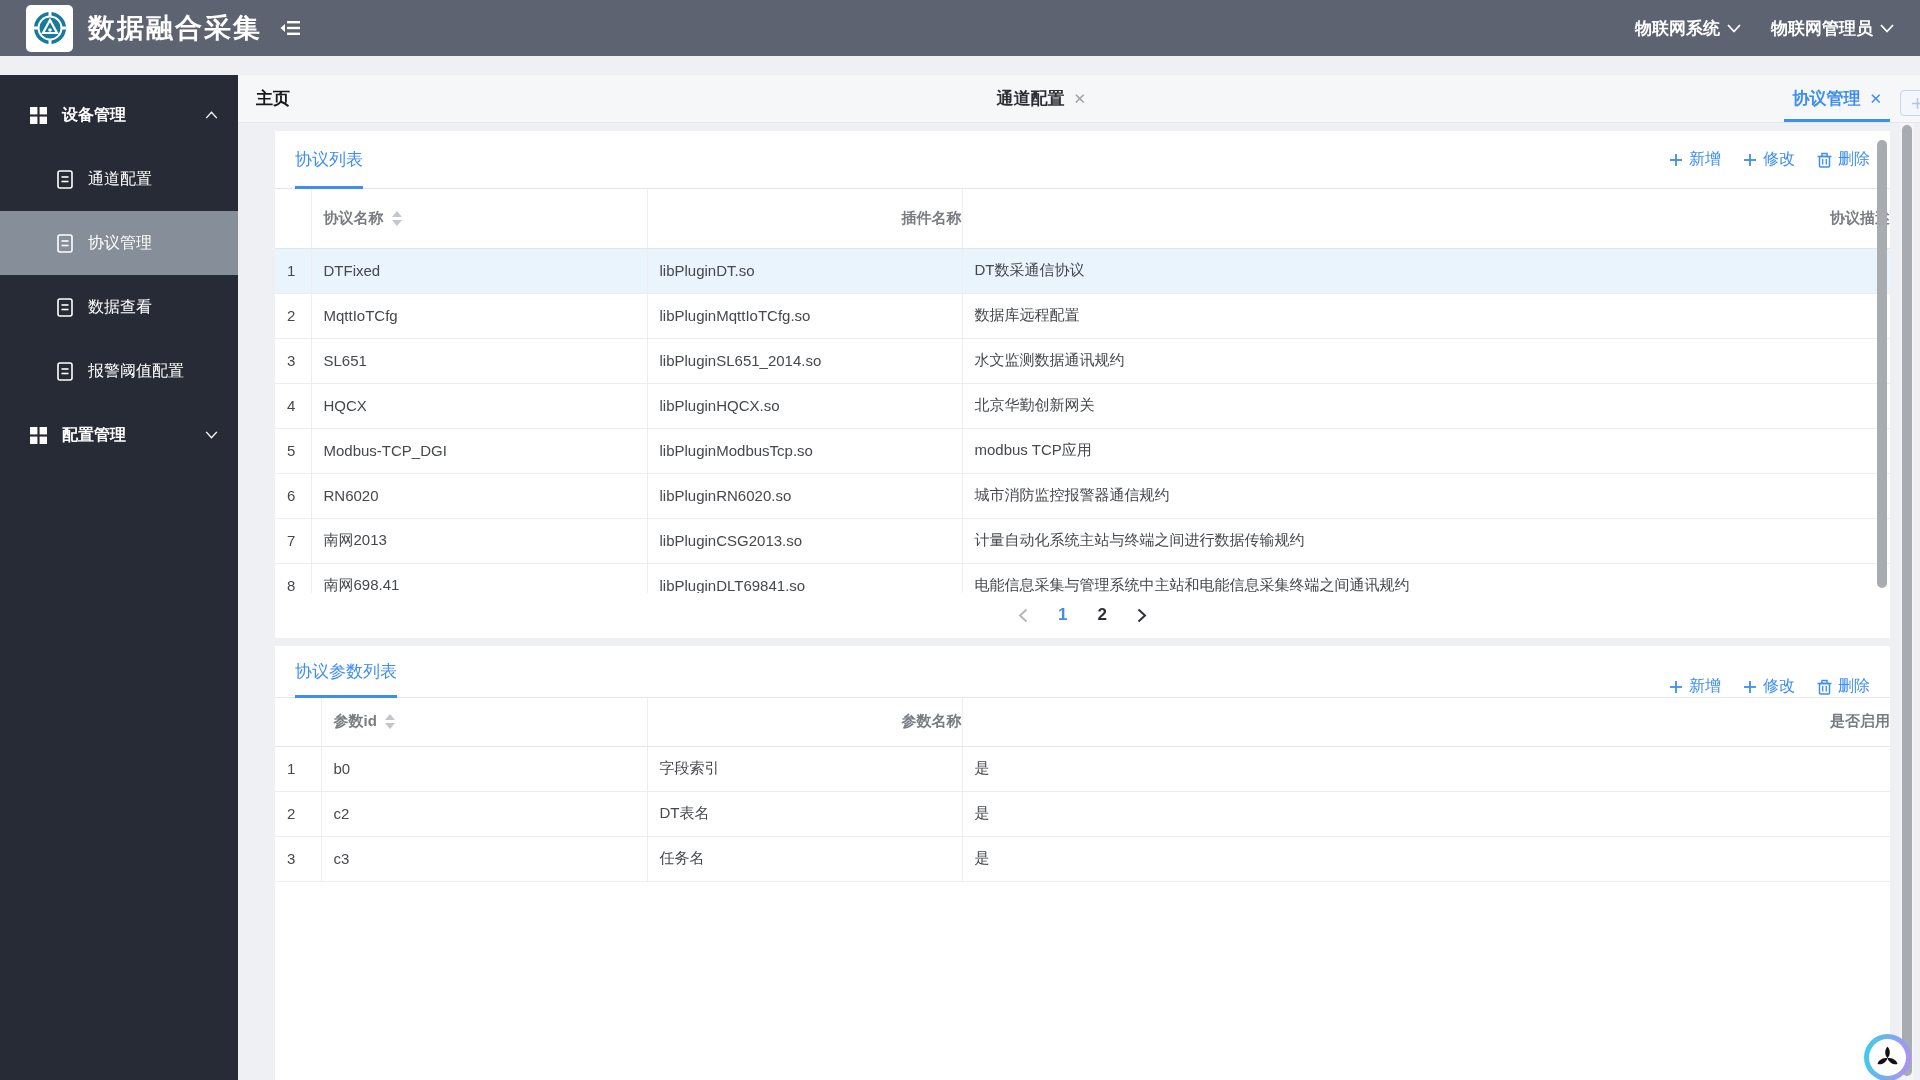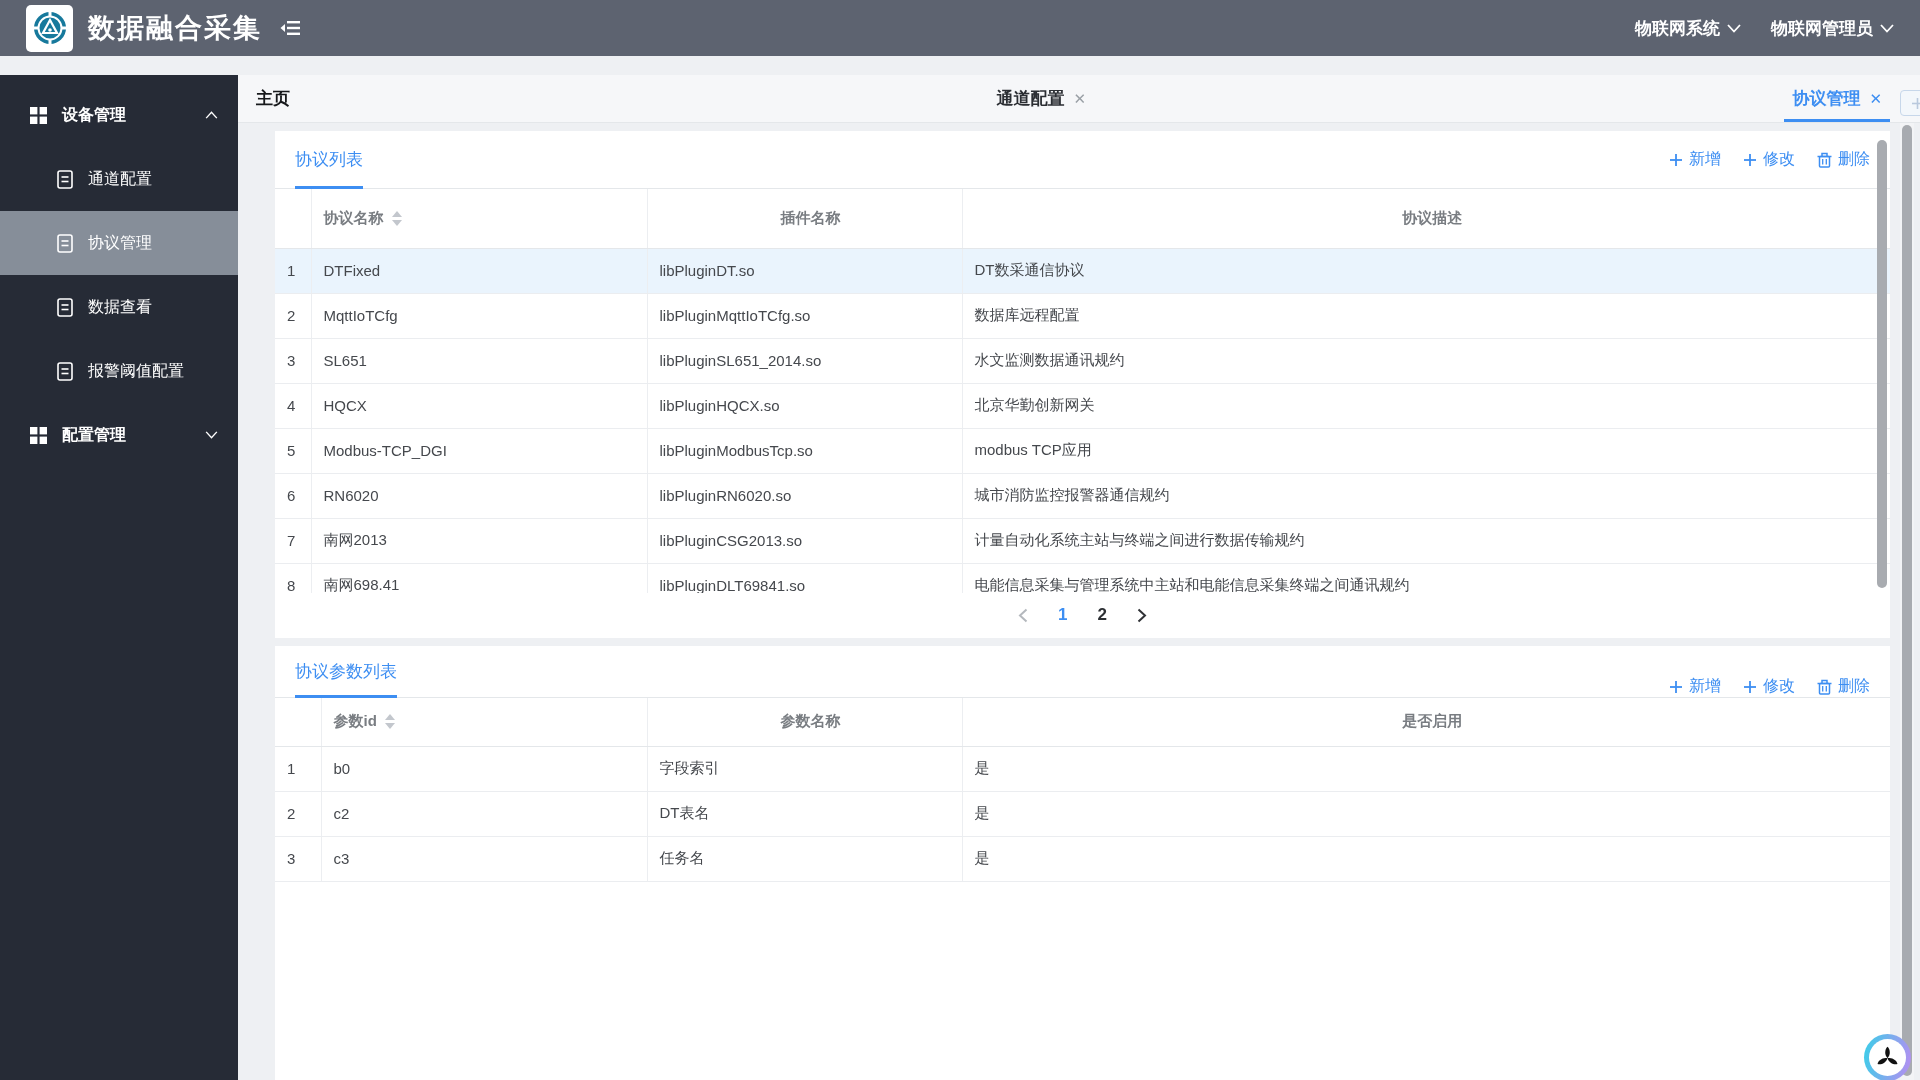--- a/index.html
+++ b/index.html
@@ -39,21 +39,21 @@
   .panel1 { height:507px; margin-bottom:8px; }
   .panel2 { flex:1; }
 
   .panel-head { height:58px; display:flex; align-items:center; padding:0 20px; border-bottom:1px solid #e4e7ea; position:relative; }
   .panel-title { height:100%; display:flex; align-items:center; color:#3d8ef2; font-size:17px; position:relative; cursor:pointer; }
   .panel-title::after { content:""; position:absolute; left:0; right:0; bottom:-1px; height:3px; background:#3d8ef2; }
   .actions { margin-left:auto; display:flex; align-items:center; gap:22px; }
   .action { display:flex; align-items:center; gap:6px; color:#3d8ef2; font-size:16px; cursor:pointer; }
 
   table { width:100%; border-collapse:collapse; table-layout:fixed; }
-  th { height:59px; text-align:center; font-size:15px; font-weight:bold; color:#797d82; padding-left:12px; border-bottom:1px solid #e4e7ea; border-right:1px solid #eceef1; }
+  th { height:59px; text-align:right; font-size:15px; font-weight:bold; color:#797d82; padding-left:12px; border-bottom:1px solid #e4e7ea; border-right:1px solid #eceef1; }
   th:last-child, td:last-child { border-right:none; }
   td { height:45px; font-size:15px; color:#45484d; padding-left:12px; border-bottom:1px solid #ebedf0; border-right:1px solid #eceef1; background:#fff; }
   tr.selected td { background:#eaf4fd; }
   .th-inner { display:flex; align-items:center; gap:8px; }
   .sorter { display:inline-flex; flex-direction:column; gap:3px; cursor:pointer; }
   .sorter i { display:block; width:0; height:0; border-left:5px solid transparent; border-right:5px solid transparent; }
   .sorter .up { border-bottom:6px solid #c3c7cd; }
   .sorter .down { border-top:6px solid #c3c7cd; }
 
   .tclip1 { height:404px; overflow:hidden; }

